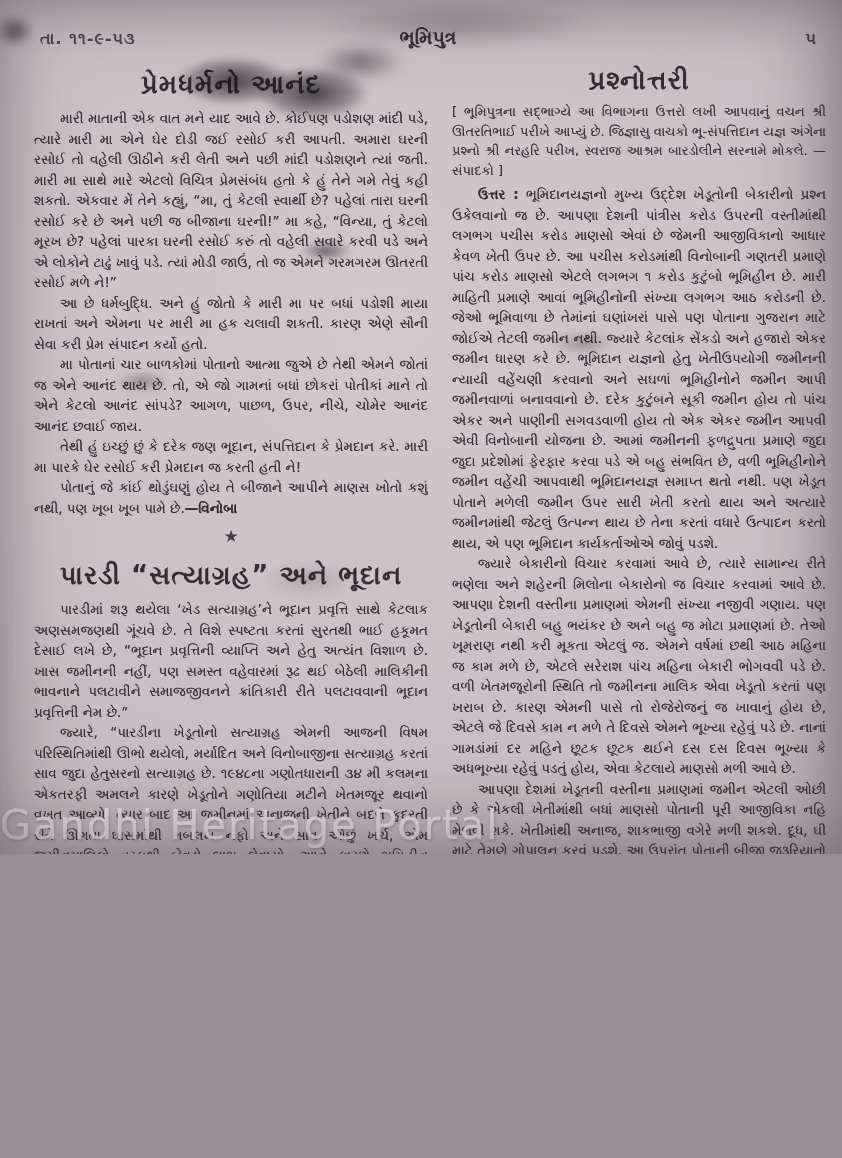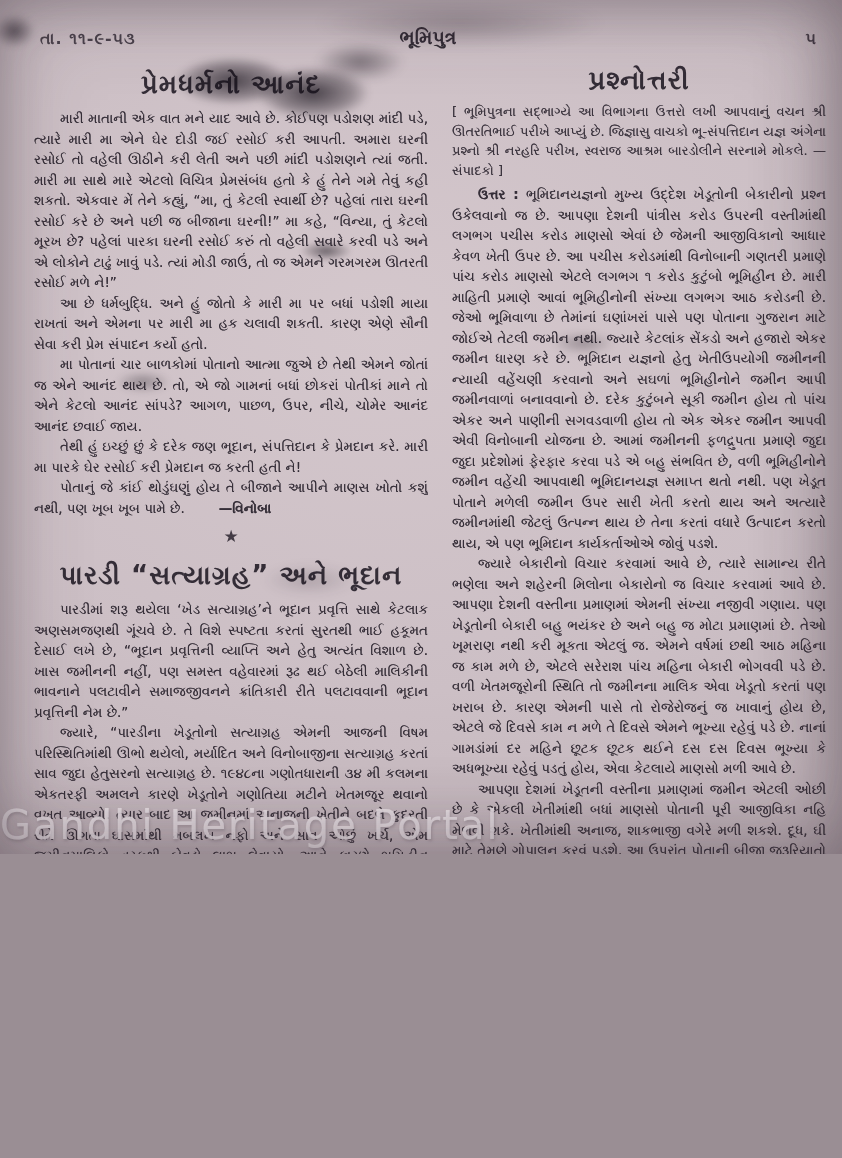--- a/index.html
+++ b/index.html
@@ -49,21 +49,21 @@
   }
   p.note {
     font-size:13px; line-height:19.5px; text-align:justify;
     color:#3a333d; margin:2px 0 4px; text-shadow:0 0 .5px rgba(53,46,56,.6);
   }
   p.question {
     font-weight:700; font-size:14.5px; line-height:20px;
     margin:4px 0 3px; text-indent:10px;
   }
   .lbl { font-weight:700; }
-  .sig { font-weight:700; margin-left:34px; white-space:nowrap; }
+  .sig { font-weight:700; white-space:nowrap; }
   .star-divider { text-align:center; font-size:17px; margin:8px 0 0; opacity:.9; }
   .continuation { text-align:center; font-size:14px; margin-top:2px; font-weight:500; }
 
   .watermark {
     position:absolute; left:0; right:0; bottom:6px; z-index:7;
     text-align:left; font-size:40px; font-weight:400; letter-spacing:2px;
     color:rgba(236,228,233,0.85);
     text-shadow:1px 2px 3px rgba(110,98,108,0.35), 0 0 1px rgba(255,252,254,0.5);
     pointer-events:none; white-space:nowrap;
   }

